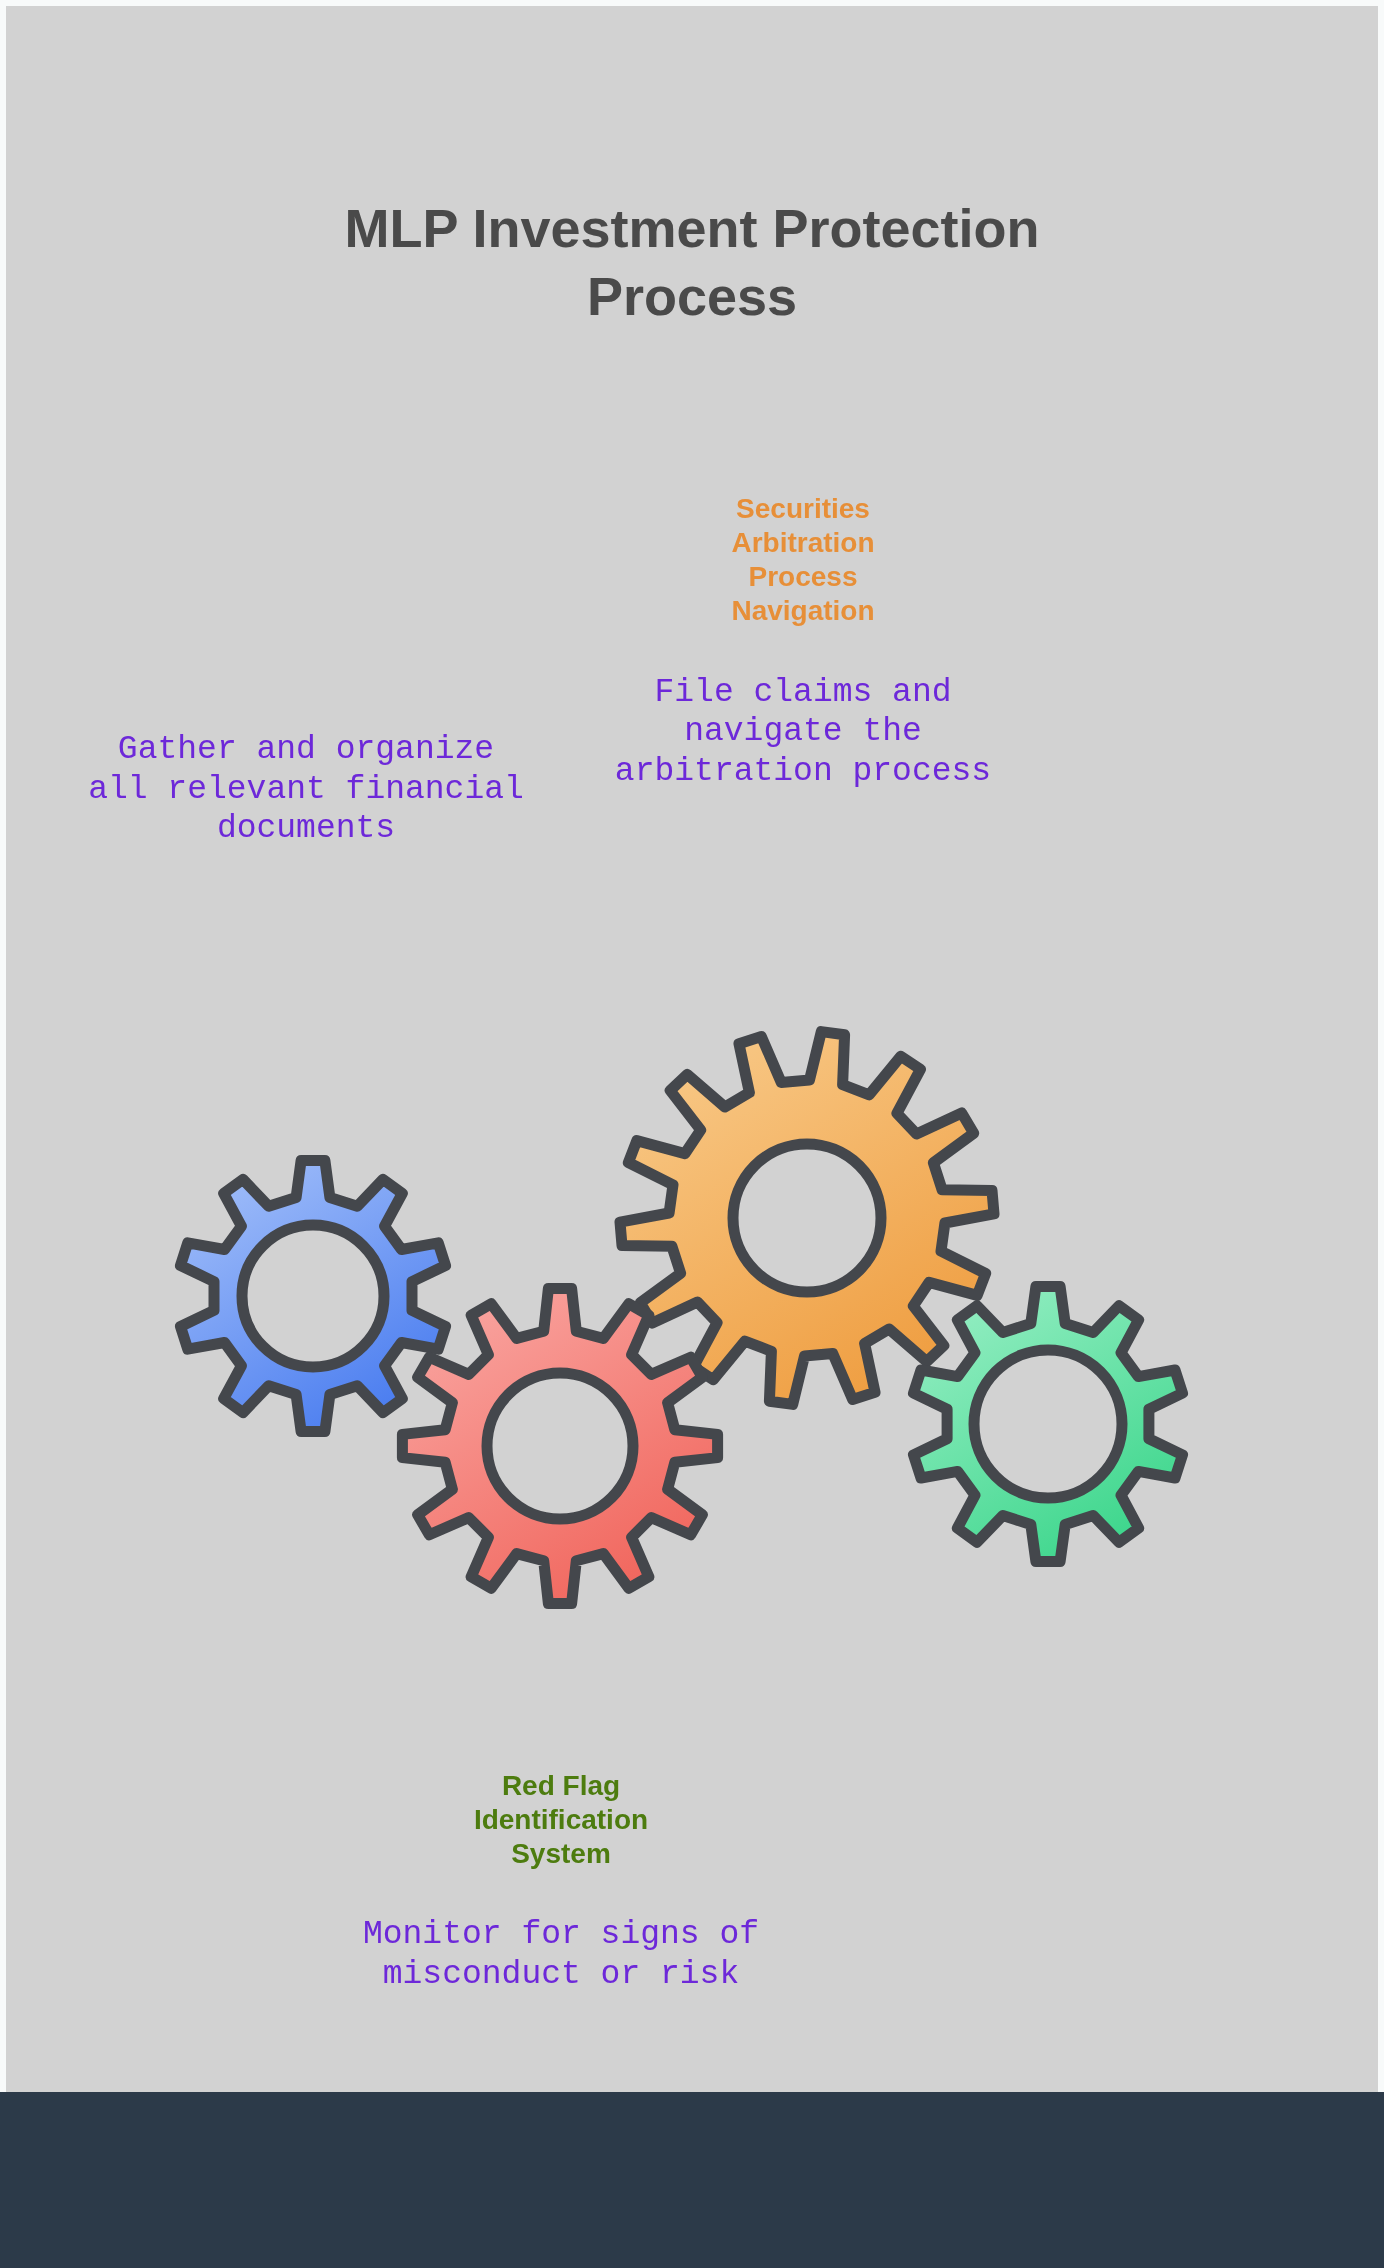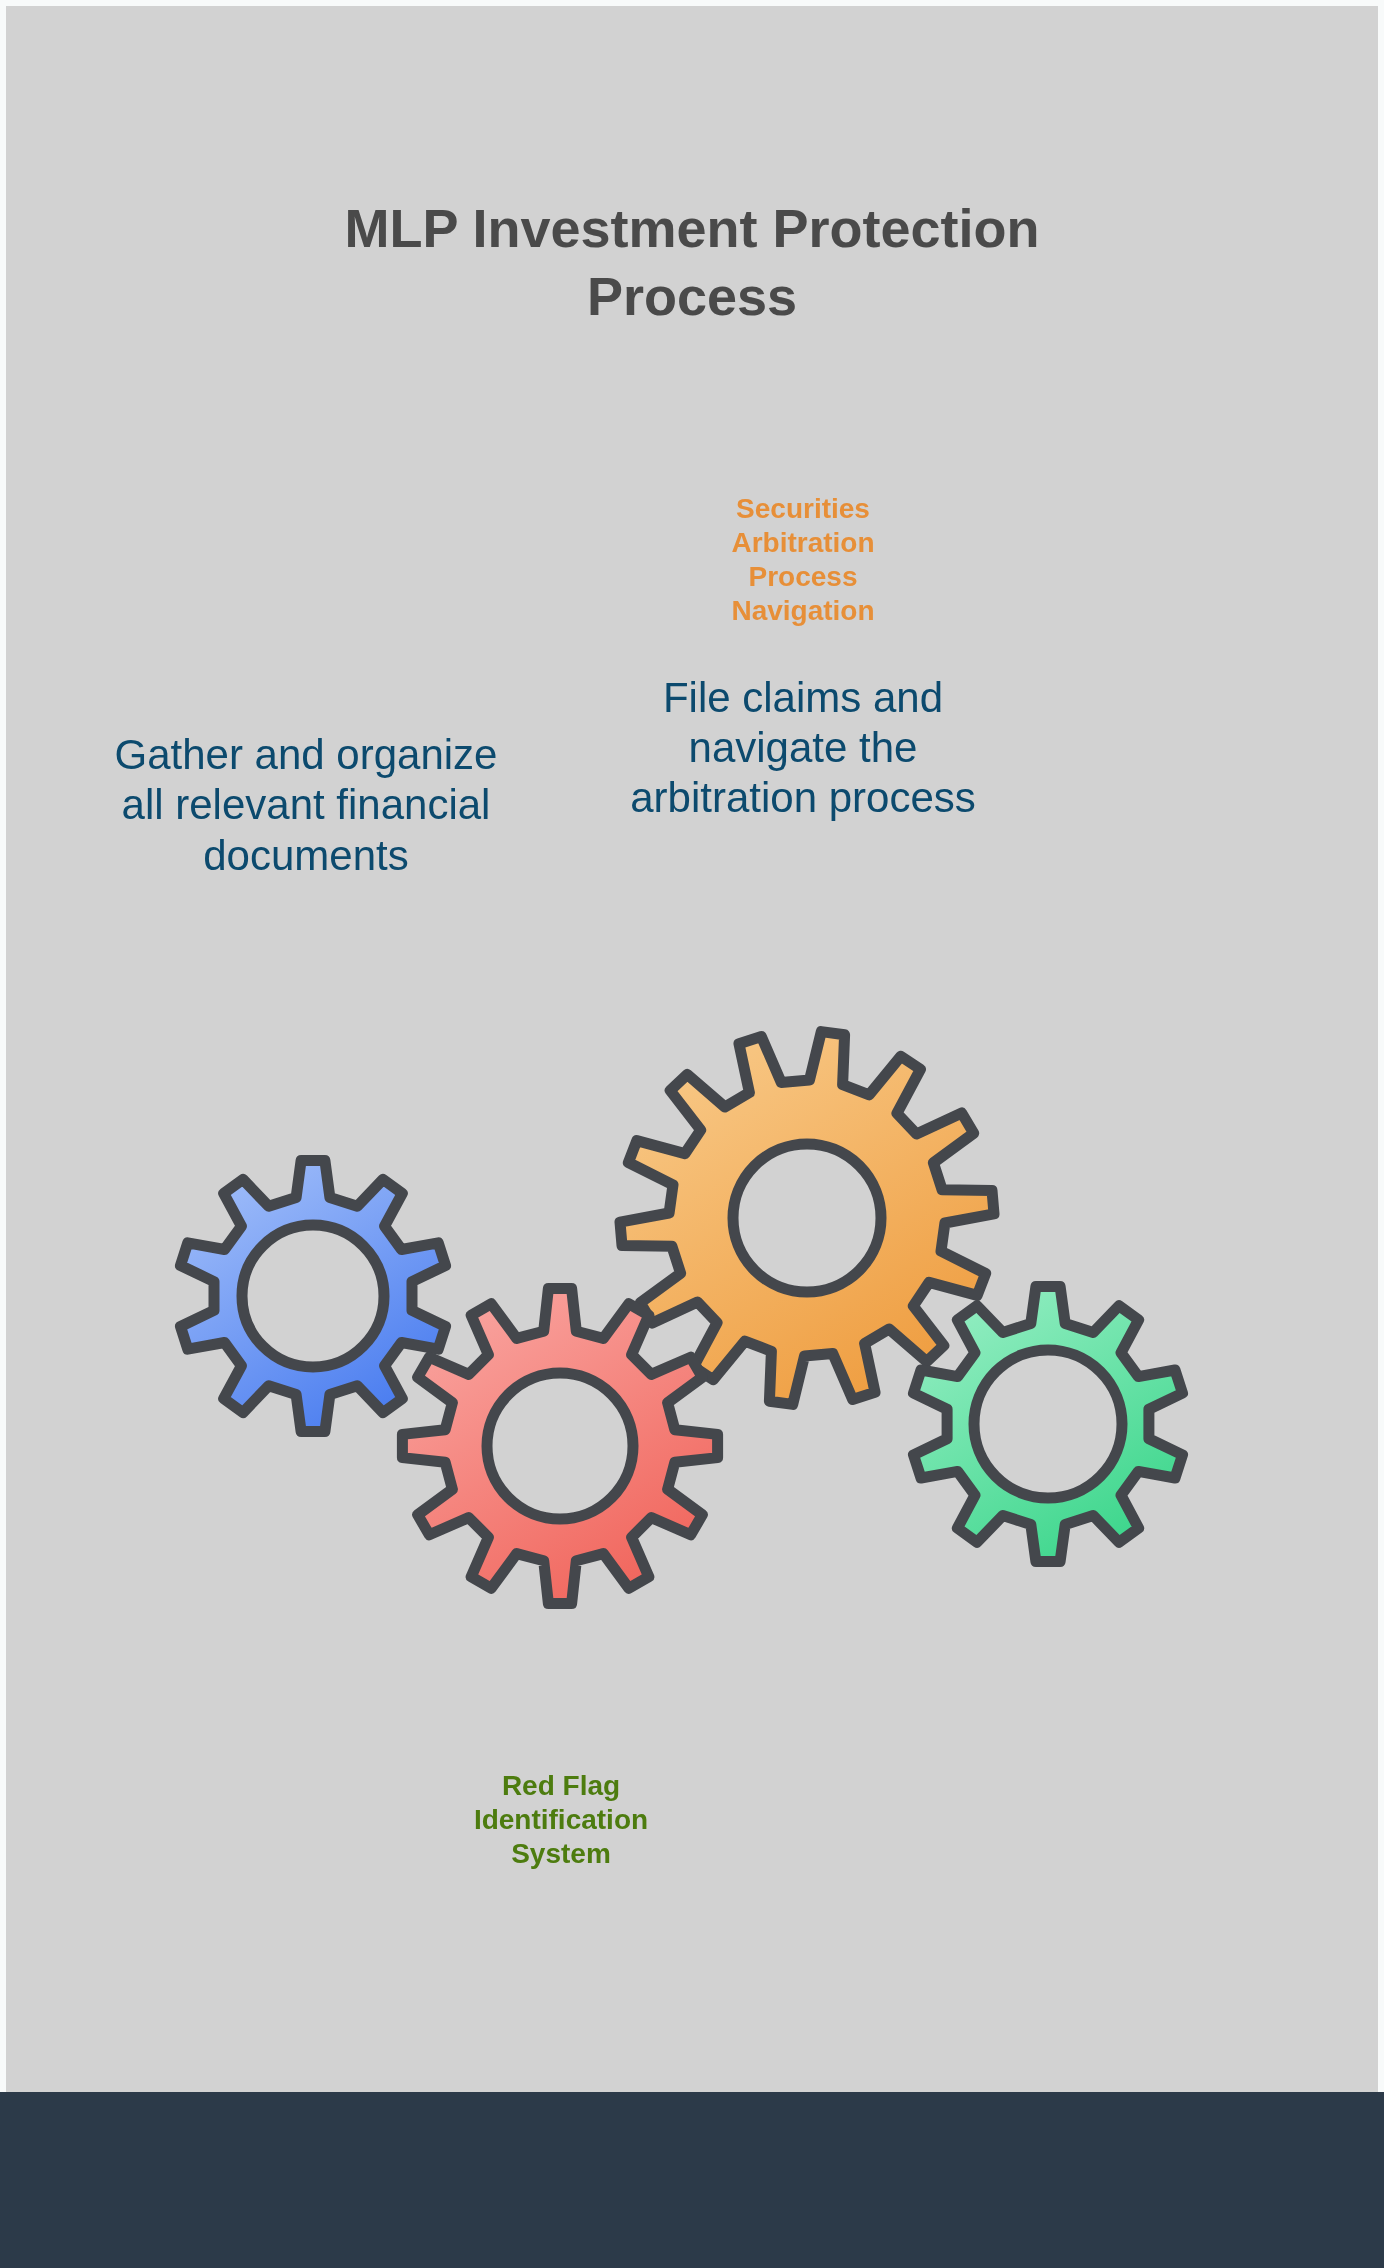--- a/index.html
+++ b/index.html
@@ -10,21 +10,21 @@
   }
   .canvas{position:absolute;left:6px;top:6px;right:6px;bottom:176px;background:#D2D2D2;}
   .footer-bar{position:absolute;left:0;right:0;bottom:0;height:176px;background:#2C3A49;}
   .title{
     position:absolute;top:195px;left:0;width:100%;margin:0;
     text-align:center;font-size:54px;font-weight:bold;line-height:1.25;
     color:#4A4A4A;white-space:pre-line;
   }
   .step{position:absolute;width:480px;text-align:center;}
   .step-heading{margin:0;font-size:28px;font-weight:bold;line-height:1.22;white-space:pre-line;}
-  .step-body{margin:44px 0 0 0;font-size:42px;line-height:1.2;color:#0c4a6e;white-space:pre-line;}
+  .step-body{margin:44px 0 0 0;font-size:33px;line-height:1.2;color:#6d28d9;white-space:pre-line;font-family:Liberation Mono, monospace;}
   #step-0{left:66px;top:686px;}
   #step-1{left:563px;top:492px;}
   #step-2{left:321px;top:1769px;}
   #step-3{left:805px;top:1724px;}
   #gears-svg{position:absolute;left:0;top:0;width:1384px;height:2268px;pointer-events:none;}
 </style>
 </head>
 <body>
 
 <div class="page">
@@ -46,20 +46,22 @@
 Navigation</h2>
     <p class="step-body">File claims and
 navigate the
 arbitration process</p>
   </section>
 
   <section class="step" id="step-2">
     <h2 class="step-heading" style="color: #4d7c0f;">Red Flag
 Identification
 System</h2>
+    <p class="step-body">Monitor for signs of
+misconduct or risk</p>
   </section>
 
   <section class="step" id="step-3">
   </section>
 
   <svg id="gears-svg" viewBox="0 0 1384 2268">
       <defs>
         <linearGradient id="grad-0" x1="0" y1="0" x2="0.6" y2="1">
           <stop offset="0" stop-color="#A9C4FA"></stop>
           <stop offset="1" stop-color="#4D7FF0"></stop>

